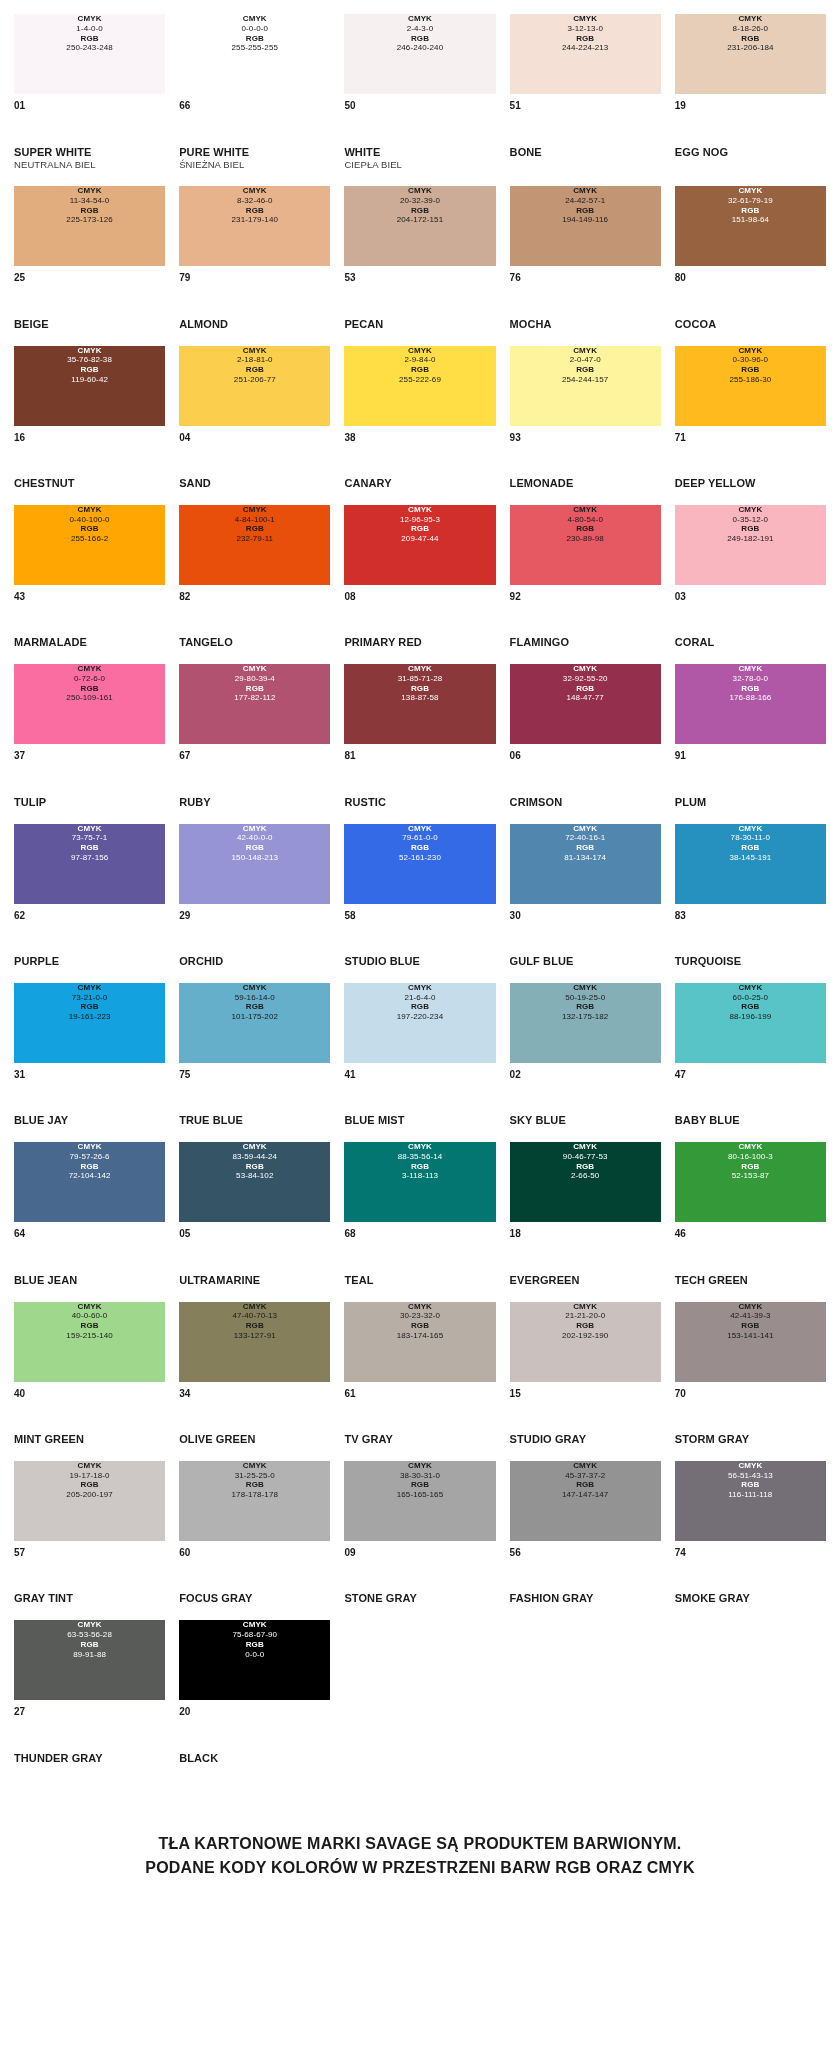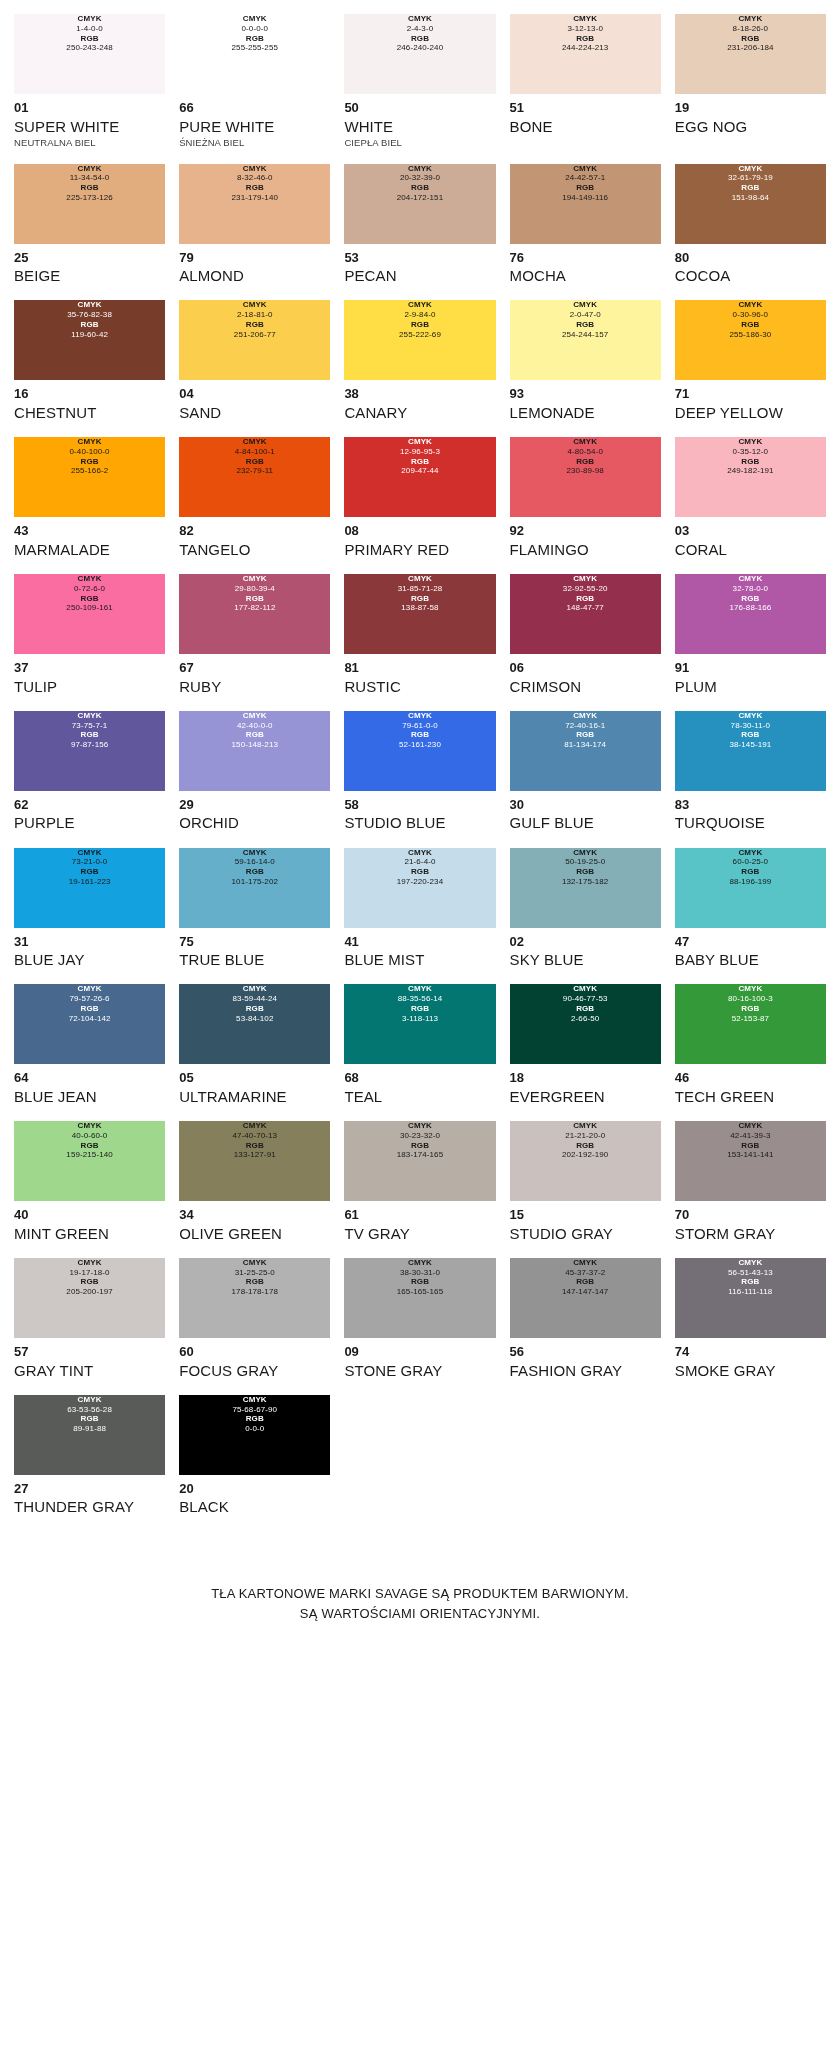--- a/index.html
+++ b/index.html
@@ -45,48 +45,49 @@
   }
   .swatch-inner .val {
     font-weight: normal;
     font-size: 8px;
   }
 
   .meta {
     padding-top: 5px;
   }
   .meta .code {
-    font-size: 13px;
+    font-size: 10px;
     font-weight: bold;
     color: #1a1a1a;
     line-height: 1.35;
   }
   .meta .name {
-    font-size: 15px;
-    font-weight: normal;
+    font-size: 11px;
+    font-weight: bold;
     color: #1a1a1a;
     line-height: 1.35;
     letter-spacing: 0.1px;
+    margin-top: 32px;
   }
   .meta .pl {
     font-size: 9.5px;
     font-weight: normal;
     color: #3d3d3d;
     line-height: 1.35;
     letter-spacing: 0.1px;
   }
 
   .footer {
     margin-top: 52px;
     padding: 0 30px 30px 30px;
     text-align: center;
   }
   .footer p {
-    font-size: 13px;
-    font-weight: normal;
+    font-size: 16px;
+    font-weight: bold;
     color: #1a1a1a;
     line-height: 1.55;
     letter-spacing: 0.2px;
   }
 </style>
 </head>
 <body>
 
 <div class="grid">
     <div class="swatch-cell">
@@ -817,14 +818,14 @@
       </div>
       <div class="meta">
         <div class="code">20</div>
         <div class="name">BLACK</div>
       </div>
     </div>
   </div>
 
 <div class="footer">
   <p>TŁA KARTONOWE MARKI SAVAGE SĄ PRODUKTEM BARWIONYM.</p>
-  <p>SĄ WARTOŚCIAMI ORIENTACYJNYMI.</p>
+  <p>PODANE KODY KOLORÓW W PRZESTRZENI BARW RGB ORAZ CMYK</p>
 </div>
 
 </body></html>

